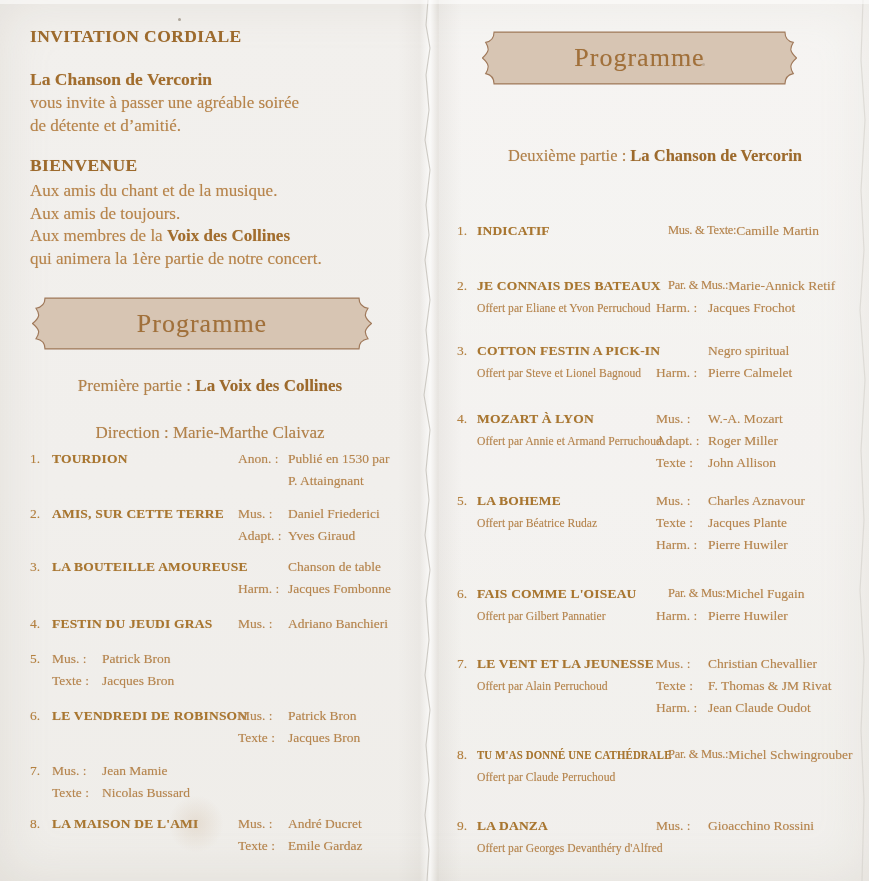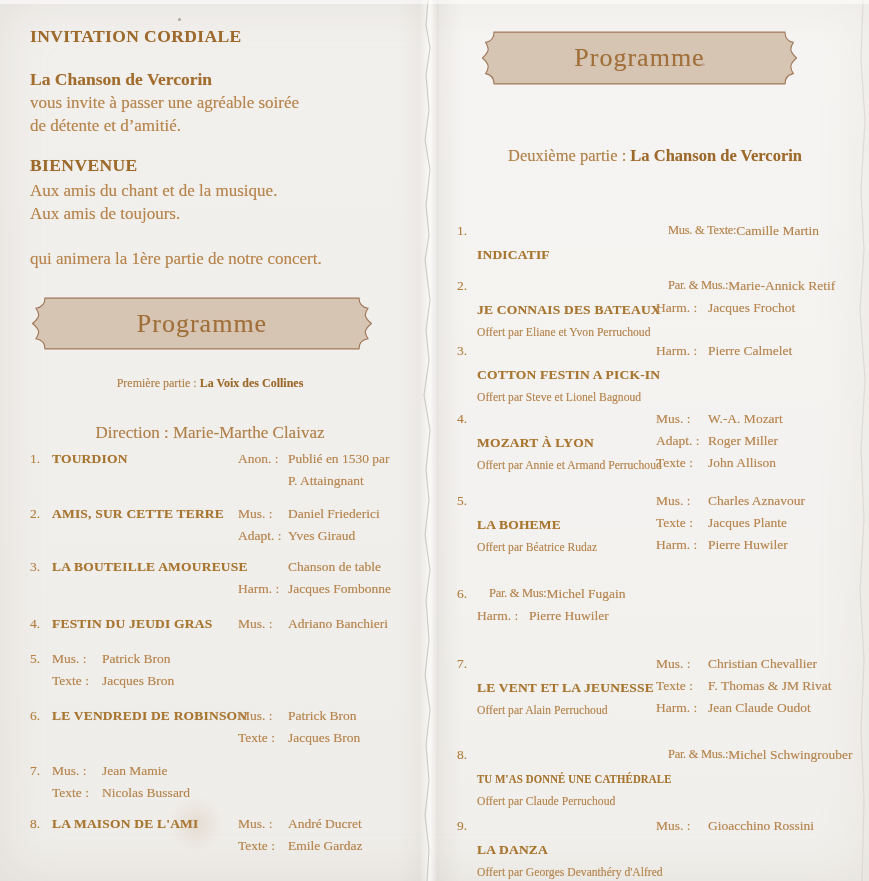--- a/index.html
+++ b/index.html
@@ -21,36 +21,36 @@
   .bodybold{font-weight:bold;color:#a26d2d;}
 
   
   .plaque{position:absolute;display:flex;align-items:center;justify-content:center;}
   .plaque svg{position:absolute;inset:0;width:100%;height:100%;}
   .plaque-left{left:32px;top:295px;width:340px;height:57px;}
   .plaque-right{left:43px;top:29px;width:315px;height:58px;}
   .plaque-text{position:relative;font-size:26px;color:#a1703a;letter-spacing:1px;text-align:center;}
 
   
-  .part-line{position:absolute;text-align:center;font-size:12px;color:#b3824a;white-space:nowrap;}
+  .part-line{position:absolute;text-align:center;font-size:17px;color:#b3824a;white-space:nowrap;}
   .part-line b{color:#9d6a2c;}
   .pl-left{left:0;width:420px;top:376px;}
   .dir-left{left:0;width:420px;top:423px;font-size:17px;}
   .pl-right{left:0;width:432px;top:146px;font-size:16.5px;}
 
   
   .song{position:absolute;display:flex;align-items:flex-start;}
   .page-left .song{left:30px;width:372px;}
   .page-right .song{left:18px;width:404px;}
   .num{flex:none;font-size:13.5px;color:#b5813f;line-height:17px;}
   .page-left .num{width:22px;}
   .page-right .num{width:20px;}
   .tcol{flex:none;}
   .page-left .tcol{width:186px;}
-  .page-right .tcol{width:179px;margin-top:24px;}
+  .page-right .tcol{width:179px;}
   .title{font-weight:bold;font-size:13.5px;letter-spacing:.2px;color:#a9762f;line-height:17px;white-space:nowrap;}
   .title.cond{transform:scaleX(.80);transform-origin:0 50%;}
   .offert{font-size:12.5px;color:#b8864e;line-height:17px;margin-top:6px;white-space:nowrap;transform:scaleX(.93);transform-origin:0 50%;}
   .credits{flex:1;min-width:0;}
   .credit-line{display:flex;line-height:17px;margin-bottom:5px;}
   .clabel{flex:none;font-size:13.5px;color:#b8864e;white-space:nowrap;}
   .page-left .clabel{min-width:50px;}
   .page-right .clabel{min-width:52px;}
   .clabel.cond{font-size:12.5px;letter-spacing:-.3px;margin-left:12px;}
   .cvalue{font-size:13.5px;color:#b8864e;white-space:nowrap;}
@@ -72,20 +72,21 @@
   <div class="page page-left">
     <div class="abs h-bold" style="left:30px;top:26px">INVITATION CORDIALE</div>
 
     <div class="abs bodytxt bodybold" style="left:30px;top:69px;font-size:17.5px">La Chanson de Vercorin</div>
     <div class="abs bodytxt" style="left:30px;top:93px">vous invite à passer une agréable soirée</div>
     <div class="abs bodytxt" style="left:30px;top:116px">de détente et d’amitié.</div>
 
     <div class="abs h-bold" style="left:30px;top:155px">BIENVENUE</div>
     <div class="abs bodytxt" style="left:30px;top:181px">Aux amis du chant et de la musique.</div>
     <div class="abs bodytxt" style="left:30px;top:204px">Aux amis de toujours.</div>
+    <div class="abs bodytxt" style="left:30px;top:226px"><span>Aux membres de la </span><span class="bodybold">Voix des Collines</span></div>
     <div class="abs bodytxt" style="left:30px;top:249px">qui animera la 1ère partie de notre concert.</div>
 
     <div class="plaque plaque-left">
       <svg viewBox="0 0 340 56" preserveAspectRatio="none">
         <path d="M 13,3 H 327 C 327,9 330,12 336,13 C 332,19 332,22 339.5,28 C 332,34 332,37 336,43 C 330,44 327,47 327,53 H 13 C 13,47 10,44 4,43 C 8,37 8,34 0.5,28 C 8,22 8,19 4,13 C 10,12 13,9 13,3 Z" fill="#d7c5b3" stroke="#a0795a" stroke-width="1.2"></path>
       </svg>
       <span class="plaque-text">Programme</span>
     </div>
 
     <div class="part-line pl-left"><span>Première partie : </span><b>La Voix des Collines</b></div>
@@ -257,20 +258,24 @@
           </div>
         </div>
         <div class="song" style="top: 342px;">
           <span class="num">3.</span>
           <div class="tcol">
             <div class="title">COTTON FESTIN A PICK-IN</div>
             <div class="offert">Offert par Steve et Lionel Bagnoud</div>
           </div>
           <div class="credits">
             <div class="credit-line">
+              <span class="clabel"></span>
+              <span class="cvalue">Negro spiritual</span>
+            </div>
+            <div class="credit-line">
               <span class="clabel">Harm. :</span>
               <span class="cvalue">Pierre Calmelet</span>
             </div>
           </div>
         </div>
         <div class="song" style="top: 410px;">
           <span class="num">4.</span>
           <div class="tcol">
             <div class="title">MOZART À LYON</div>
             <div class="offert">Offert par Annie et Armand Perruchoud</div>
@@ -306,20 +311,24 @@
               <span class="cvalue">Jacques Plante</span>
             </div>
             <div class="credit-line">
               <span class="clabel">Harm. :</span>
               <span class="cvalue">Pierre Huwiler</span>
             </div>
           </div>
         </div>
         <div class="song" style="top: 585px;">
           <span class="num">6.</span>
+          <div class="tcol">
+            <div class="title">FAIS COMME L'OISEAU</div>
+            <div class="offert">Offert par Gilbert Pannatier</div>
+          </div>
           <div class="credits">
             <div class="credit-line">
               <span class="clabel cond">Par. &amp; Mus:</span>
               <span class="cvalue">Michel Fugain</span>
             </div>
             <div class="credit-line">
               <span class="clabel">Harm. :</span>
               <span class="cvalue">Pierre Huwiler</span>
             </div>
           </div>

